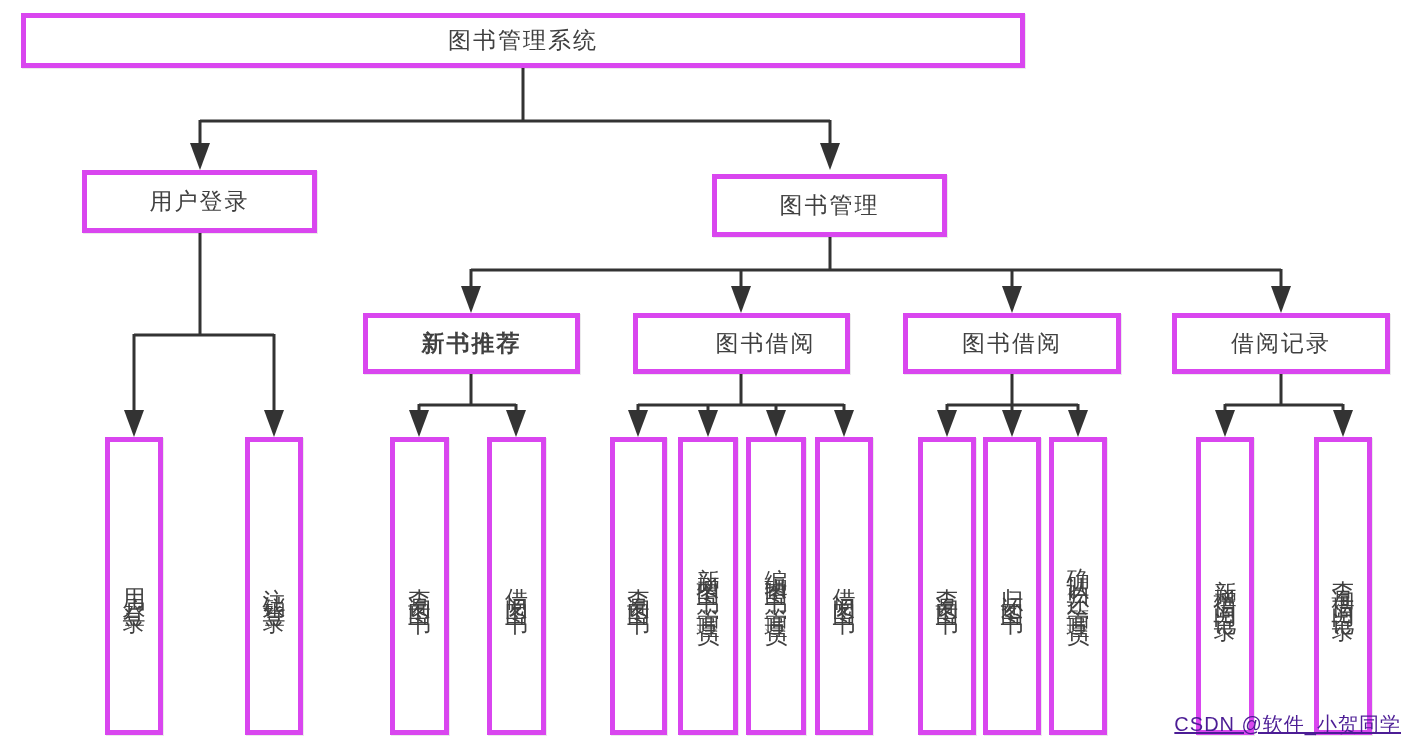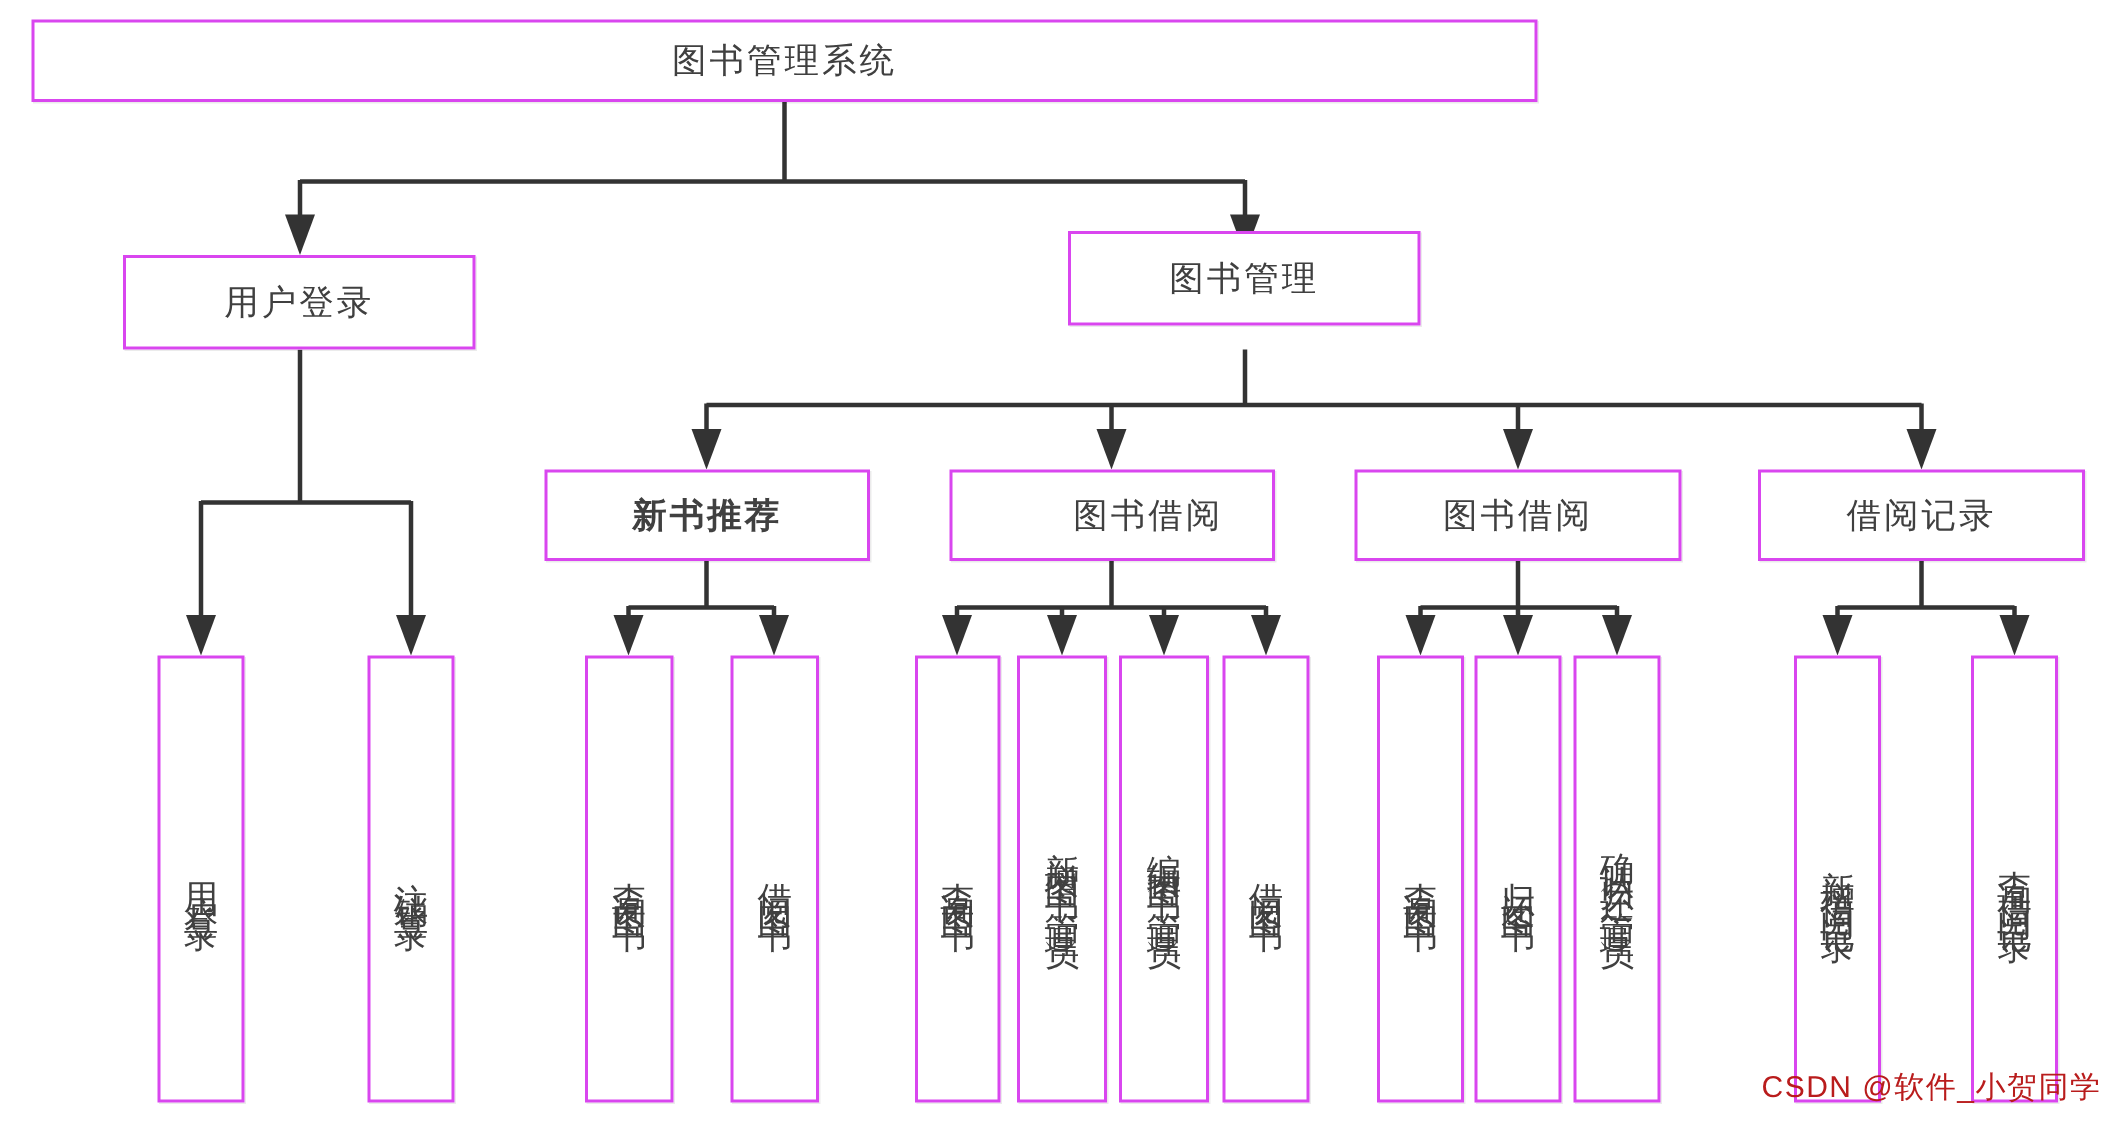--- a/index.html
+++ b/index.html
@@ -27,21 +27,21 @@
     stroke: #333333;
     stroke-width: 3;
   }
   .connectors polygon {
     fill: #333333;
     stroke: none;
   }
   .node {
     position: absolute;
     box-sizing: border-box;
-    border: 2px solid #d946ef;
+    border: 5px solid #d946ef;
     background: #ffffff;
     display: flex;
     align-items: center;
     justify-content: center;
     color: #404040;
     font-size: 23px;
     letter-spacing: 2px;
     text-align: center;
     box-shadow: 1px 1px 0 rgba(0,0,0,0.08);
   }
@@ -50,24 +50,25 @@
     text-orientation: mixed;
     letter-spacing: 8px;
     font-size: 23px;
     line-height: 1;
   }
   .watermark {
     position: absolute;
     right: 4px;
     top: 711px;
     font-size: 20px;
-    color: #b91c1c;
+    color: #4c1d95;
     letter-spacing: 1px;
     z-index: 5;
     white-space: nowrap;
+    text-decoration: underline;
   }
 </style>
 </head>
 <body>
 
 <div class="canvas">
 
   <svg class="connectors" viewBox="0 0 1405 747" xmlns="http://www.w3.org/2000/svg">
 
     <g>
@@ -114,21 +115,21 @@
     <g>
       <path d="M1281 374 V405 M1225 405 H1343 M1225 404 V414 M1343 404 V414"></path>
       <polygon points="1215,410 1235,410 1225,437"></polygon>
       <polygon points="1333,410 1353,410 1343,437"></polygon>
     </g>
   </svg>
 
   <div class="node" style="left:21px; top:13px; width:1004px; height:55px;">图书管理系统</div>
 
   <div class="node" style="left:82px; top:170px; width:235px; height:63px;">用户登录</div>
-  <div class="node" style="left:712px; top:154px; width:235px; height:63px;">图书管理</div>
+  <div class="node" style="left:712px; top:174px; width:235px; height:63px;">图书管理</div>
 
   <div class="node" style="left:363px; top:313px; width:217px; height:61px;font-weight:bold;">新书推荐</div>
   <div class="node" style="left:633px; top:313px; width:217px; height:61px;padding-left:48px;">图书借阅</div>
   <div class="node" style="left:903px; top:313px; width:218px; height:61px;">图书借阅</div>
   <div class="node" style="left:1172px; top:313px; width:218px; height:61px;">借阅记录</div>
 
   <div class="node vert" style="left:105px; top:437px; width:58px; height:298px;">用户登录</div>
   <div class="node vert" style="left:245px; top:437px; width:58px; height:298px;">注销登录</div>
 
   <div class="node vert" style="left:390px; top:437px; width:59px; height:298px;">查询图书</div>

